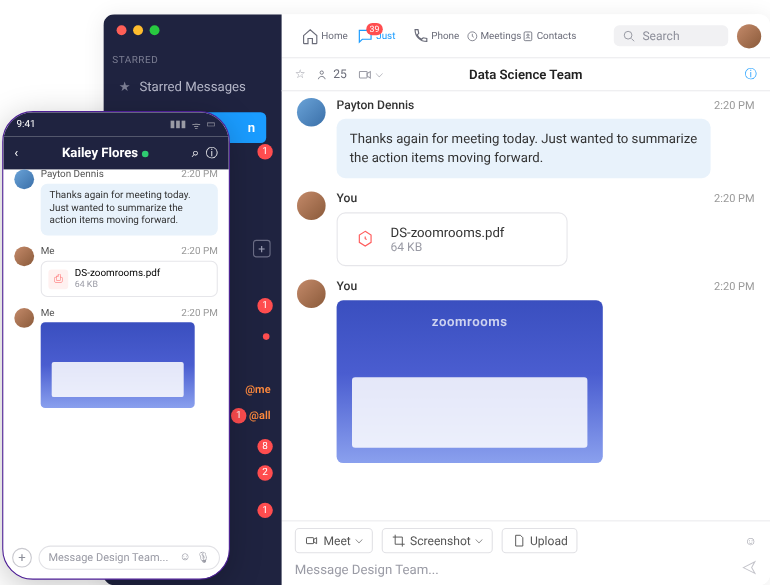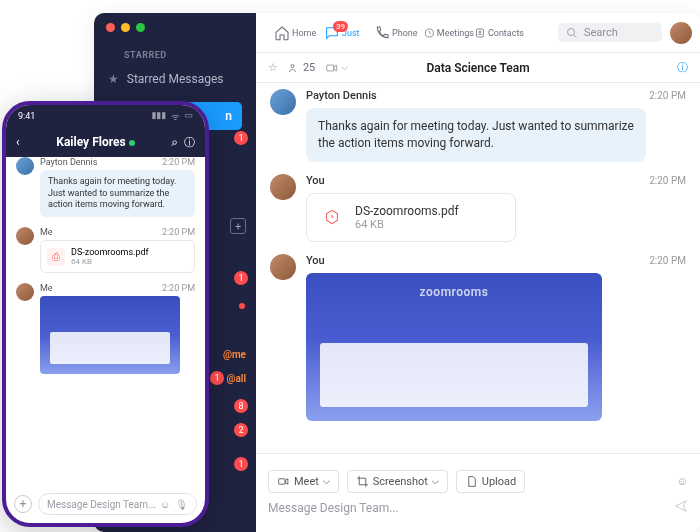--- a/index.html
+++ b/index.html
@@ -5,21 +5,21 @@
 html,body{margin:0;padding:0;font-family:-apple-system,BlinkMacSystemFont,"Segoe UI",Roboto,Helvetica,Arial,sans-serif;background:#fff;}
 *{box-sizing:border-box;}
 .canvas{position:relative;width:700px;height:532px;overflow:hidden;}
 
 
 .desktop{position:absolute;left:94px;top:13px;width:606px;height:519px;border-radius:10px;overflow:hidden;box-shadow:0 2px 20px rgba(0,0,0,0.08);display:flex;}
 .desktop .sidebar{width:162px;background:#1f2340;color:#cfd0da;display:flex;flex-direction:column;font-size:11px;}
 .dots{display:flex;gap:6px;padding:10px 12px;}
 .dots span{width:9px;height:9px;border-radius:50%;}
 .dot-r{background:#ff5f57;} .dot-y{background:#ffbd2e;} .dot-g{background:#28c940;}
-.side-sec{padding:8px 30px 6px;color:#7b7d92;font-size:9px;letter-spacing:.5px;font-weight:700;}
+.side-sec{padding:8px 8px 6px;color:#7b7d92;font-size:9px;letter-spacing:.5px;font-weight:400;}
 .side-item{display:flex;align-items:center;gap:8px;padding:6px 14px;color:#b5b7c8;font-size:12px;cursor:pointer;}
 .side-item .star{color:#7b7d92;}
 .join-btn{margin:10px 14px;background:#1a9cff;color:#fff;border-radius:5px;padding:7px 0;text-align:right;padding-right:10px;font-size:12px;font-weight:600;}
 .plus-circ{position:absolute;width:16px;height:16px;border:1px solid #6b6d85;border-radius:3px;color:#9ea0b5;display:flex;align-items:center;justify-content:center;font-size:11px;}
 .badge{position:absolute;right:8px;background:#ff4d4f;color:#fff;font-size:9px;border-radius:8px;min-width:14px;height:14px;display:flex;align-items:center;justify-content:center;padding:0 3px;}
 .side-filter{position:absolute;color:#ff8a3d;font-size:10px;font-weight:600;}
 
 
 .main{flex:1;background:#fff;display:flex;flex-direction:column;}
 .topnav{height:40px;display:flex;align-items:center;padding:0 8px;border-bottom:1px solid #ececee;gap:0;}
@@ -41,31 +41,31 @@
 .msg .av.me{background:linear-gradient(135deg,#c48a6a,#8a5a3a);}
 .msg .col{flex:1;}
 .msg .hdr{display:flex;align-items:baseline;gap:6px;}
 .msg .name{font-size:11px;color:#333;font-weight:500;}
 .msg .time{margin-left:auto;font-size:10px;color:#999;}
 .bubble{margin-top:6px;background:#e8f2fb;border-radius:8px;padding:10px 12px;color:#333;font-size:12px;max-width:340px;line-height:1.4;}
 .filecard{margin-top:6px;border:1px solid #e6e6ea;border-radius:8px;padding:10px 12px;display:flex;align-items:center;gap:10px;max-width:210px;}
 .file-ic{width:26px;height:26px;border-radius:50%;background:#fff;border:0;display:flex;align-items:center;justify-content:center;color:#ff5d5d;}
 .file-meta .fn{font-size:12px;color:#333;}
 .file-meta .fs{font-size:11px;color:#9a9ba5;}
-.imgcard{margin-top:6px;width:296px;height:148px;border-radius:6px;background:linear-gradient(180deg,#3a4fbf 0%,#4a5dd0 45%,#8aa0ee 100%);position:relative;overflow:hidden;}
+.imgcard{margin-top:6px;width:242px;height:148px;border-radius:6px;background:linear-gradient(180deg,#3a4fbf 0%,#4a5dd0 45%,#8aa0ee 100%);position:relative;overflow:hidden;}
 .imgcard::after{content:"";position:absolute;inset:70px 14px 14px 14px;background:rgba(255,255,255,.85);border-radius:3px;}
 .imgcard .brand{position:absolute;top:12px;left:0;right:0;text-align:center;color:rgba(255,255,255,.75);font-size:12px;letter-spacing:.5px;font-weight:600;}
 
-.chatfoot{border-top:1px solid #ececee;padding:16px 12px;}
+.chatfoot{border-top:1px solid #ececee;padding:6px 12px;}
 .ftrow{display:flex;align-items:center;gap:8px;font-size:11px;color:#555;}
 .fbtn{display:flex;align-items:center;gap:4px;padding:4px 8px;border:1px solid #e1e1e5;border-radius:4px;cursor:pointer;}
 .compose{margin-top:6px;font-size:12px;color:#9a9ba5;display:flex;align-items:center;justify-content:space-between;}
 
 
-.phone{position:absolute;left:2px;top:101px;width:207px;height:426px;border-radius:28px;background:#fff;box-shadow:0 6px 30px rgba(0,0,0,0.22);border:4px solid #4c1d95;overflow:hidden;}
+.phone{position:absolute;left:2px;top:101px;width:207px;height:426px;border-radius:28px;background:#fff;box-shadow:0 6px 30px rgba(0,0,0,0.22);border:1px solid #4c1d95;overflow:hidden;}
 .statusbar{height:22px;background:#1f2340;color:#fff;display:flex;align-items:center;justify-content:space-between;padding:0 12px;font-size:9px;}
 .ph-head{height:30px;background:#1f2340;color:#fff;display:flex;align-items:center;padding:0 10px;font-size:12px;gap:6px;}
 .presence{width:6px;height:6px;border-radius:50%;background:#2ecc71;display:inline-block;}
 .ph-head .sp{flex:1;}
 .datebar{text-align:center;font-size:9px;color:#9a9ba5;padding:6px 0;}
 .ph-body{padding:0 10px;font-size:10px;}
 .ph-msg{display:flex;gap:6px;margin-bottom:10px;}
 .ph-msg .av{width:18px;height:18px;border-radius:50%;flex-shrink:0;}
 .ph-msg .col{flex:1;}
 .ph-msg .hdr{display:flex;font-size:9px;color:#555;}

